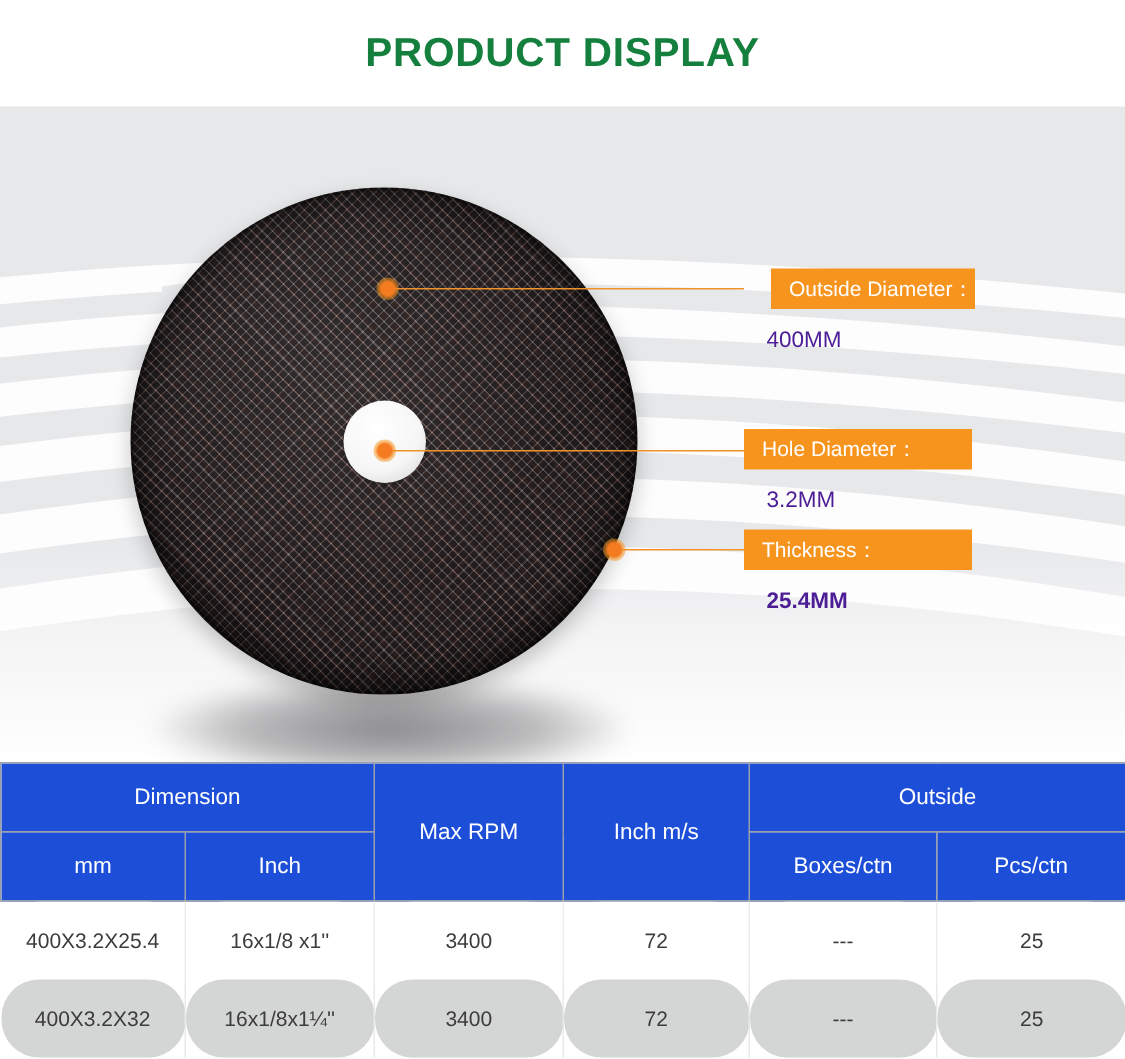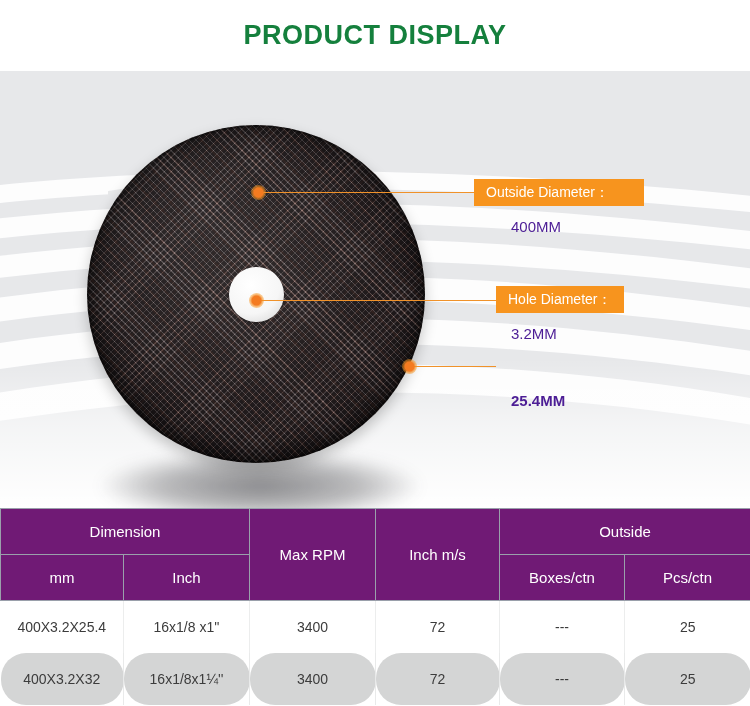--- a/index.html
+++ b/index.html
@@ -167,21 +167,21 @@
     table-layout: fixed;
     font-family: "Liberation Sans", sans-serif;
   }
   .spec-table th,
   .spec-table td {
     text-align: center;
     font-weight: normal;
     padding: 0;
   }
   .spec-table thead th {
-    background: #701a75;
+    background: #1d4ed8;
     color: #ffffff;
     font-size: 15px;
     border: 1px solid #9aa0ab;
   }
   .th-group { height: 45px; }
   .th-sub   { height: 45px; font-size: 14px; }
   .th-tall  { height: 90px; }
 
   .spec-table tbody td {
     font-size: 14px;
@@ -231,26 +231,27 @@
     </div>
 
     <div class="leader" style="left:258px; top:121px; width:238px;"></div>
     <div class="leader" style="left:256px; top:229px; width:240px;"></div>
     <div class="leader" style="left:409px; top:295px; width:87px;"></div>
 
     <div class="marker" style="left:258px; top:121px;"></div>
     <div class="marker" style="left:256px; top:229px;"></div>
     <div class="marker" style="left:409px; top:295px;"></div>
 
-    <div class="badge" style="left:474px; top:108px; width:170px;">Outside Diameter：</div>
+    <div class="badge" style="left:514px; top:108px; width:136px;">Outside Diameter：</div>
     <div class="badge-value" style="left:511px; top:147px;">400MM</div>
 
-    <div class="badge" style="left:496px; top:215px; width:128px;">Hole Diameter：</div>
+    <div class="badge" style="left:496px; top:215px; width:152px;">Hole Diameter：</div>
     <div class="badge-value" style="left:511px; top:254px;text-align:center;">3.2MM</div>
 
+    <div class="badge" style="left:496px; top:282px; width:152px;">Thickness：</div>
     <div class="badge-value" style="left:511px; top:321px;font-weight:bold;">25.4MM</div>
   </div>
 
   <table class="spec-table">
     <colgroup>
       <col style="width:123px;">
       <col style="width:126px;">
       <col style="width:126px;">
       <col style="width:124px;">
       <col style="width:125px;">

